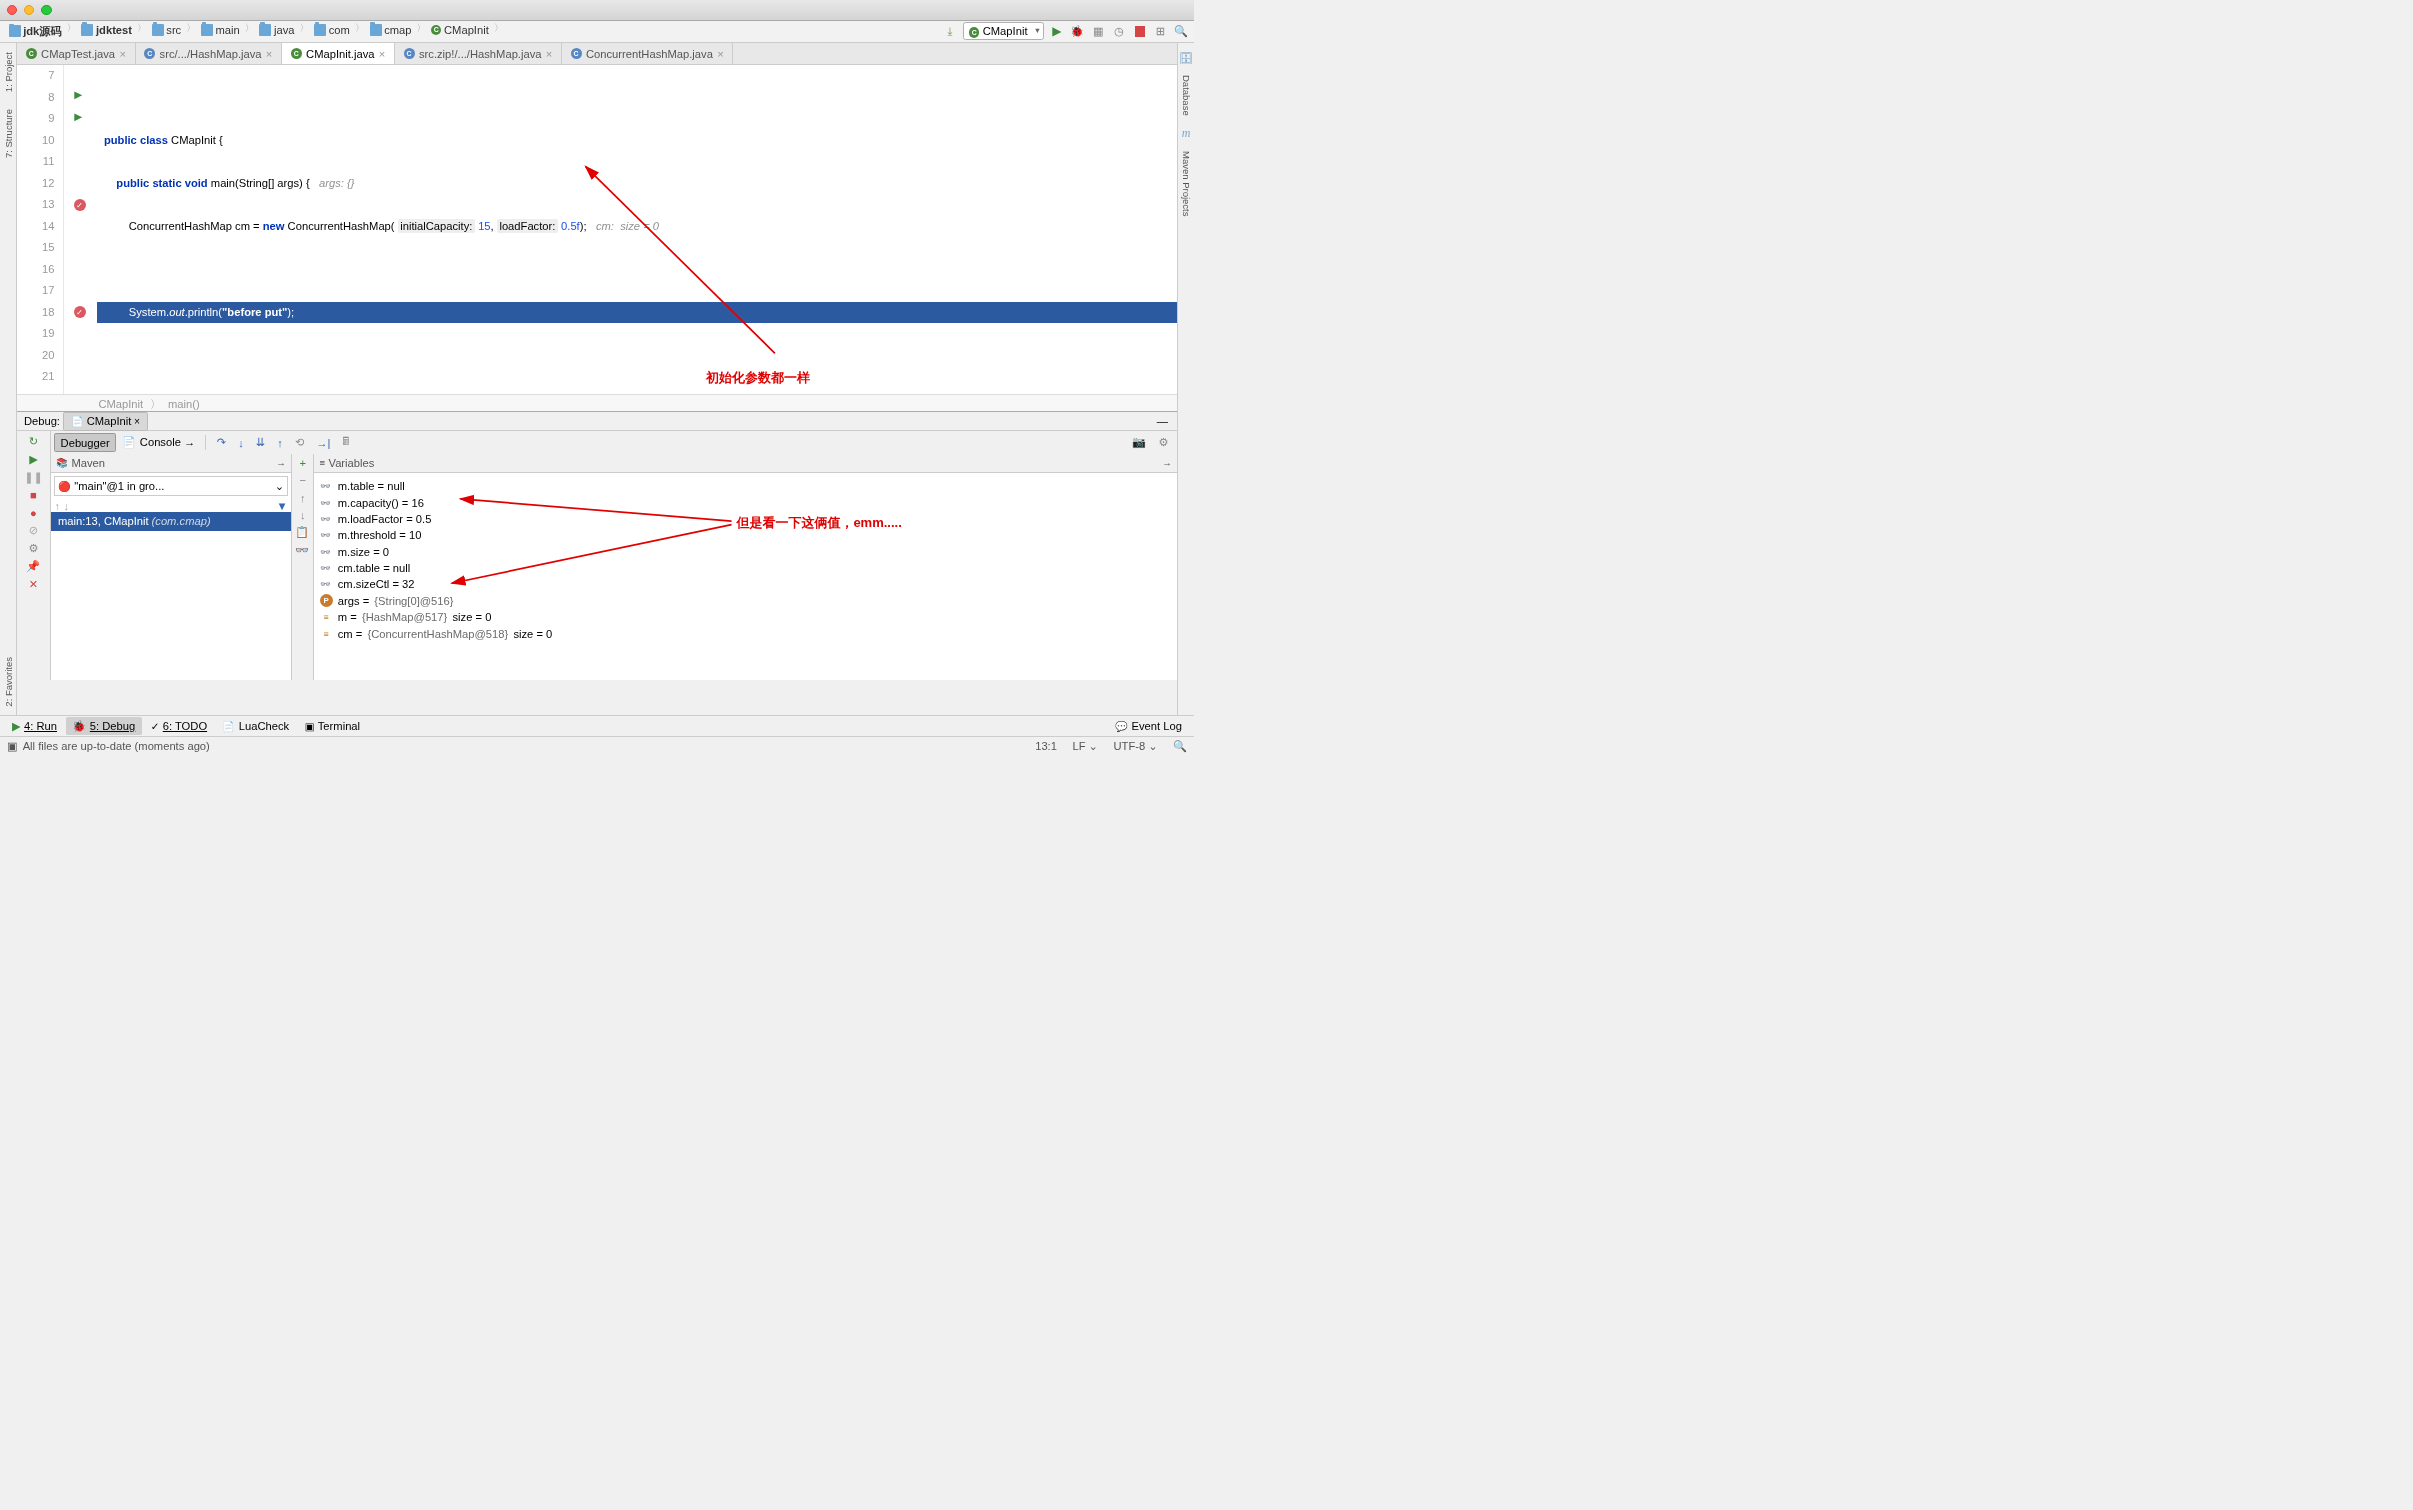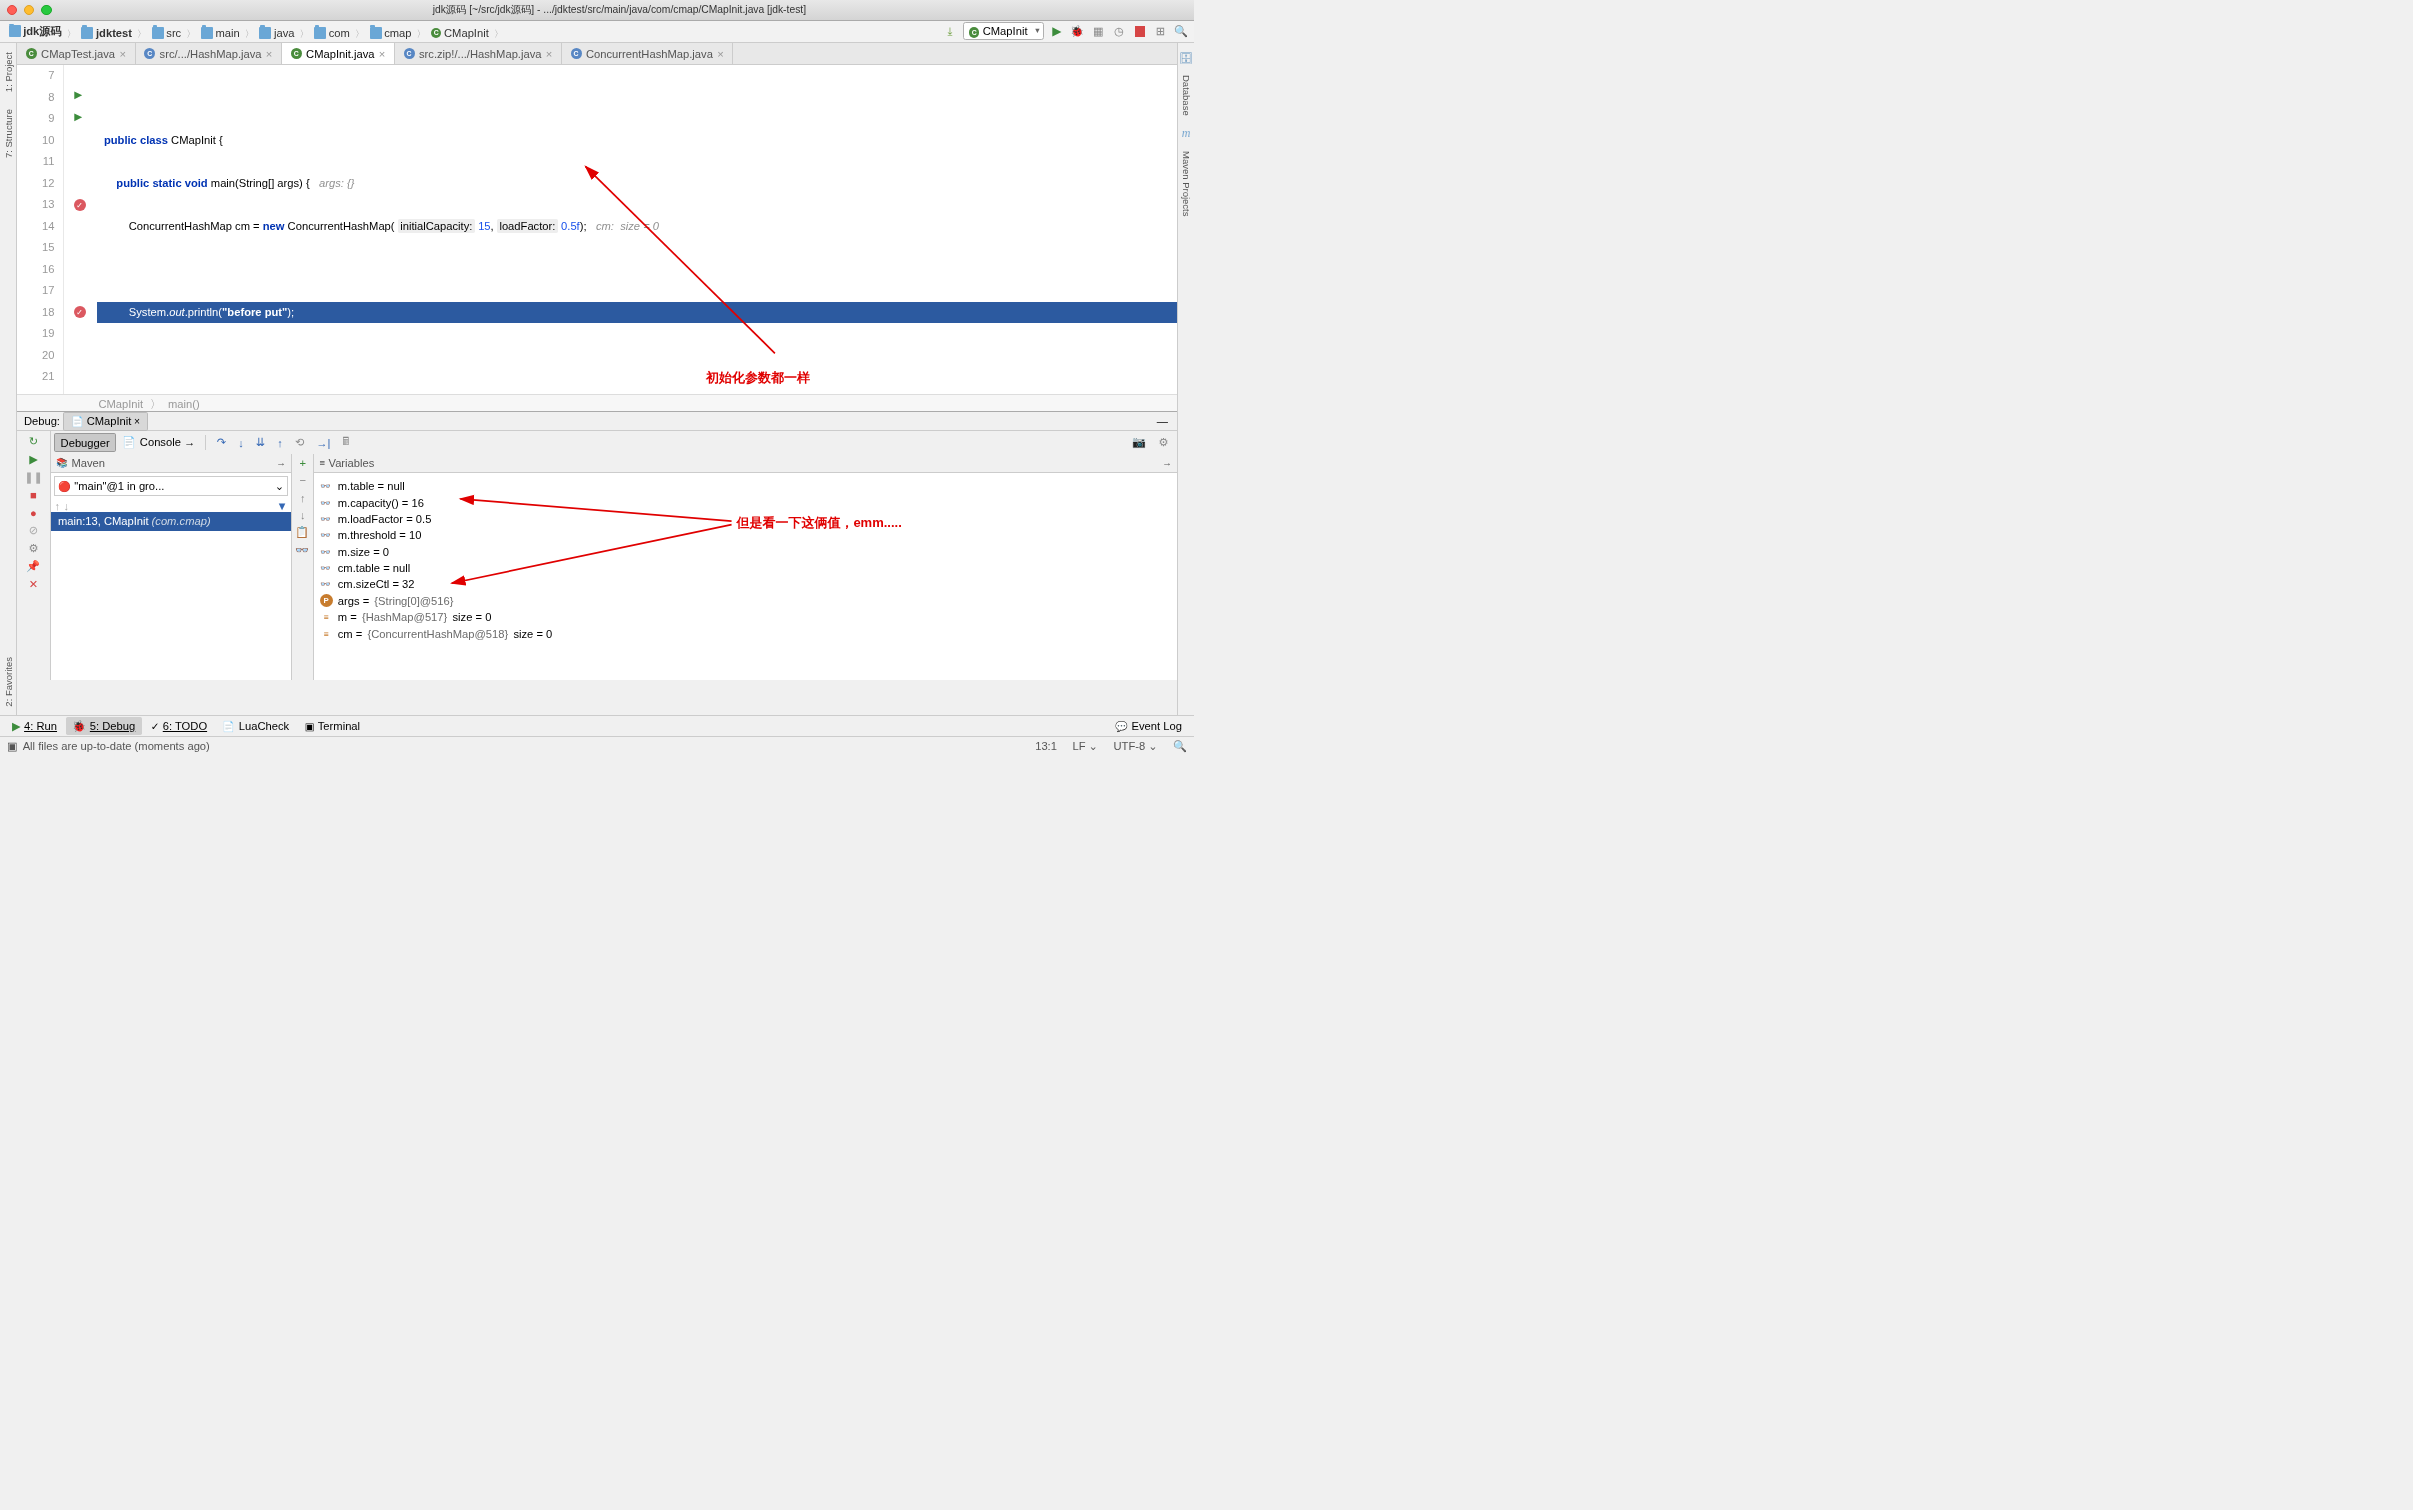--- a/index.html
+++ b/index.html
@@ -5,21 +5,21 @@
 *{margin:0;padding:0;box-sizing:border-box;font-family:-apple-system,"Helvetica Neue",Arial,sans-serif;font-size:11.2px;}
 body{background:#f0f0f0;width:1194px;height:755px;overflow:hidden;position:relative;}
 .titlebar{height:20.7px;background:linear-gradient(#e8e8e8,#d4d4d4);display:flex;align-items:center;padding:0 6.9px;border-bottom:0.9px solid #aaa;}
 .traffic-lights{display:flex;gap:6.9px;}
 .traffic-light{width:10.3px;height:10.3px;border-radius:50%;}
 .tl-red{background:#ff5f56;border:0.4px solid #e0443e;}
 .tl-yellow{background:#ffbd2e;border:0.4px solid #dea123;}
 .tl-green{background:#27c93f;border:0.4px solid #1aab29;}
 .titlebar-title{flex:1;text-align:center;font-size:10.3px;color:#333;}
 .navbar{height:22.4px;background:#f2f2f2;border-bottom:0.9px solid #ccc;display:flex;align-items:center;padding:0 5.2px;}
-.breadcrumb{display:flex;align-items:flex-end;gap:1.7px;flex:1;}
+.breadcrumb{display:flex;align-items:flex-start;gap:1.7px;flex:1;}
 .bc-item{display:flex;align-items:center;gap:2.6px;padding:1.7px 3.4px;cursor:pointer;font-size:10.3px;color:#333;}
 .bc-sep{color:#999;font-size:9.5px;}
 .bc-folder{width:12px;height:12px;background:#6aa7d6;display:inline-block;border-radius:0.9px;position:relative;}
 .bc-folder::before{content:"";position:absolute;top:-1.7px;left:0.9px;width:4.3px;height:1.7px;background:#6aa7d6;border-radius:0.9px 0.9px 0 0;}
 .bc-class{width:10.3px;height:10.3px;background:#4a8c3d;border-radius:50%;display:inline-flex;align-items:center;justify-content:center;color:#fff;font-size:6.9px;font-weight:bold;}
 .nav-tools{display:flex;align-items:center;gap:5.2px;}
 .config-box{border:0.9px solid #b0b0b0;background:#fff;padding:1.7px 15.5px 1.7px 5.2px;border-radius:2.6px;font-size:10.3px;position:relative;}
 .config-box::after{content:"▾";position:absolute;right:3.4px;top:1.7px;font-size:8.6px;color:#666;}
 .tool-btn{width:15.5px;height:15.5px;display:flex;align-items:center;justify-content:center;cursor:pointer;}
 .run-icon{color:#3c8c3c;font-size:12px;}
@@ -91,21 +91,20 @@
 </style>
 </head>
 <body>
 
 <div class="titlebar">
   <div class="traffic-lights">
     <div class="traffic-light tl-red"></div>
     <div class="traffic-light tl-yellow"></div>
     <div class="traffic-light tl-green"></div>
   </div>
-  <div class="titlebar-title">jdk源码 [~/src/jdk源码] - .../jdktest/src/main/java/com/cmap/CMapInit.java [jdk-test]</div>
 </div>
 
 <div class="navbar">
   <div class="breadcrumb">
     <span class="bc-item">
         <span class="bc-folder"></span>
         <b>jdk源码</b>
       </span>
       <span class="bc-sep">〉</span>
     <span class="bc-item">

